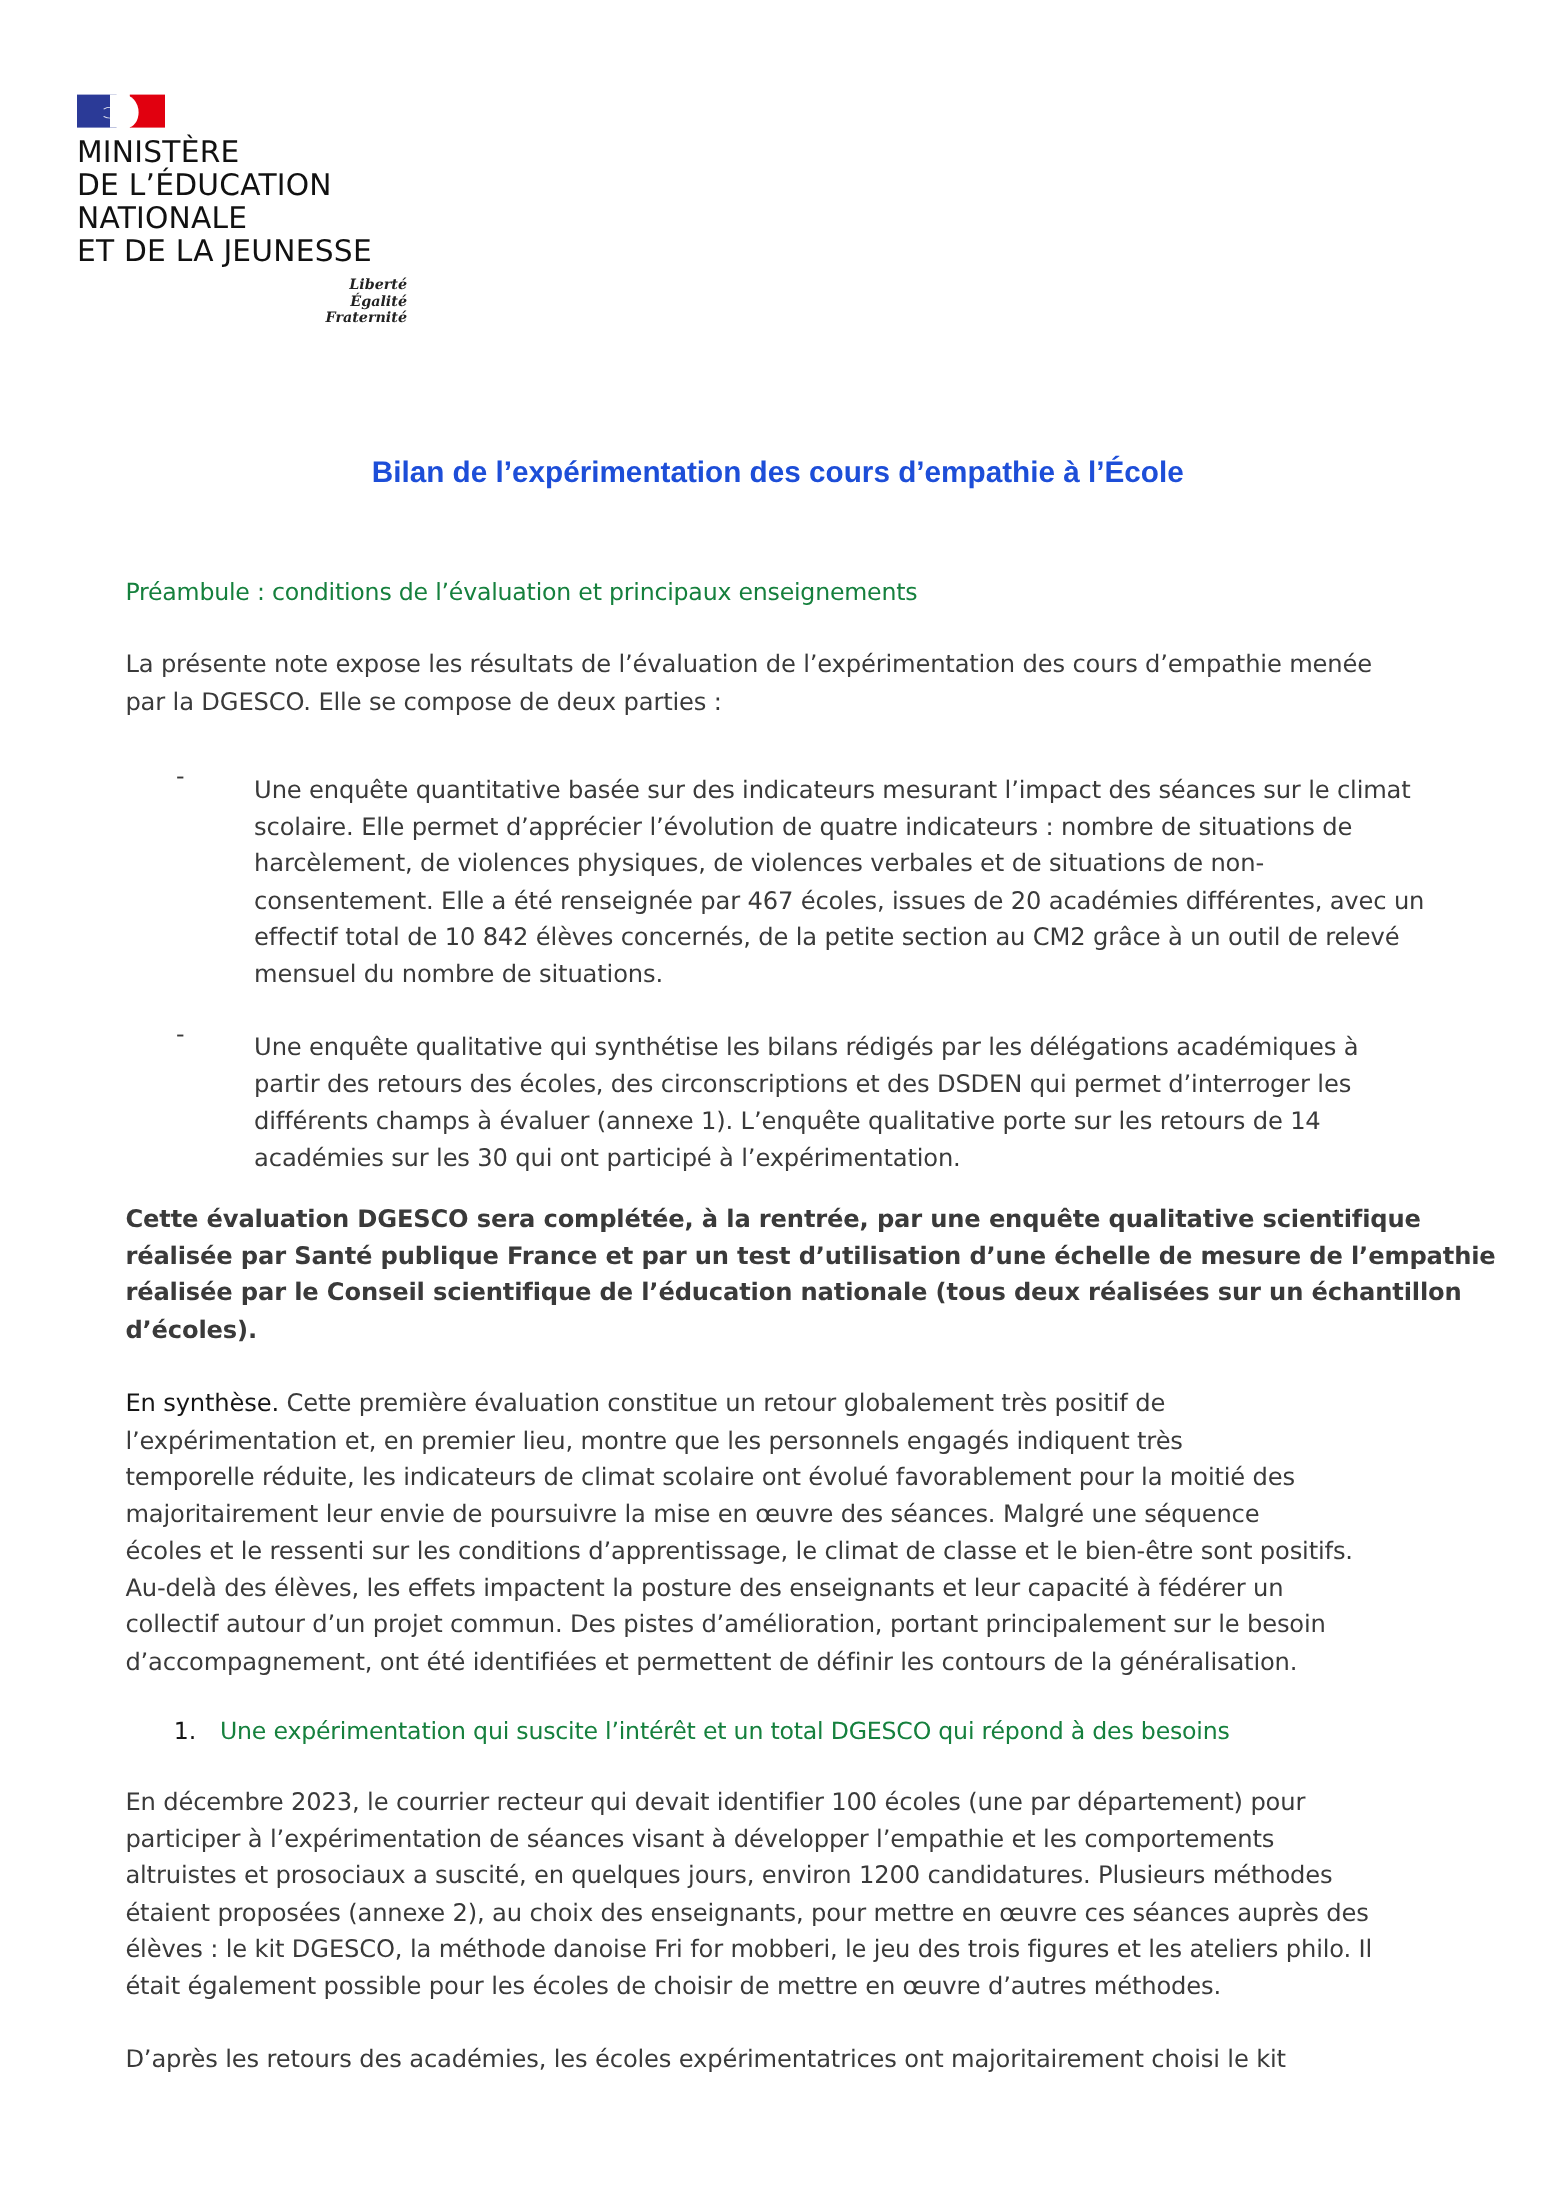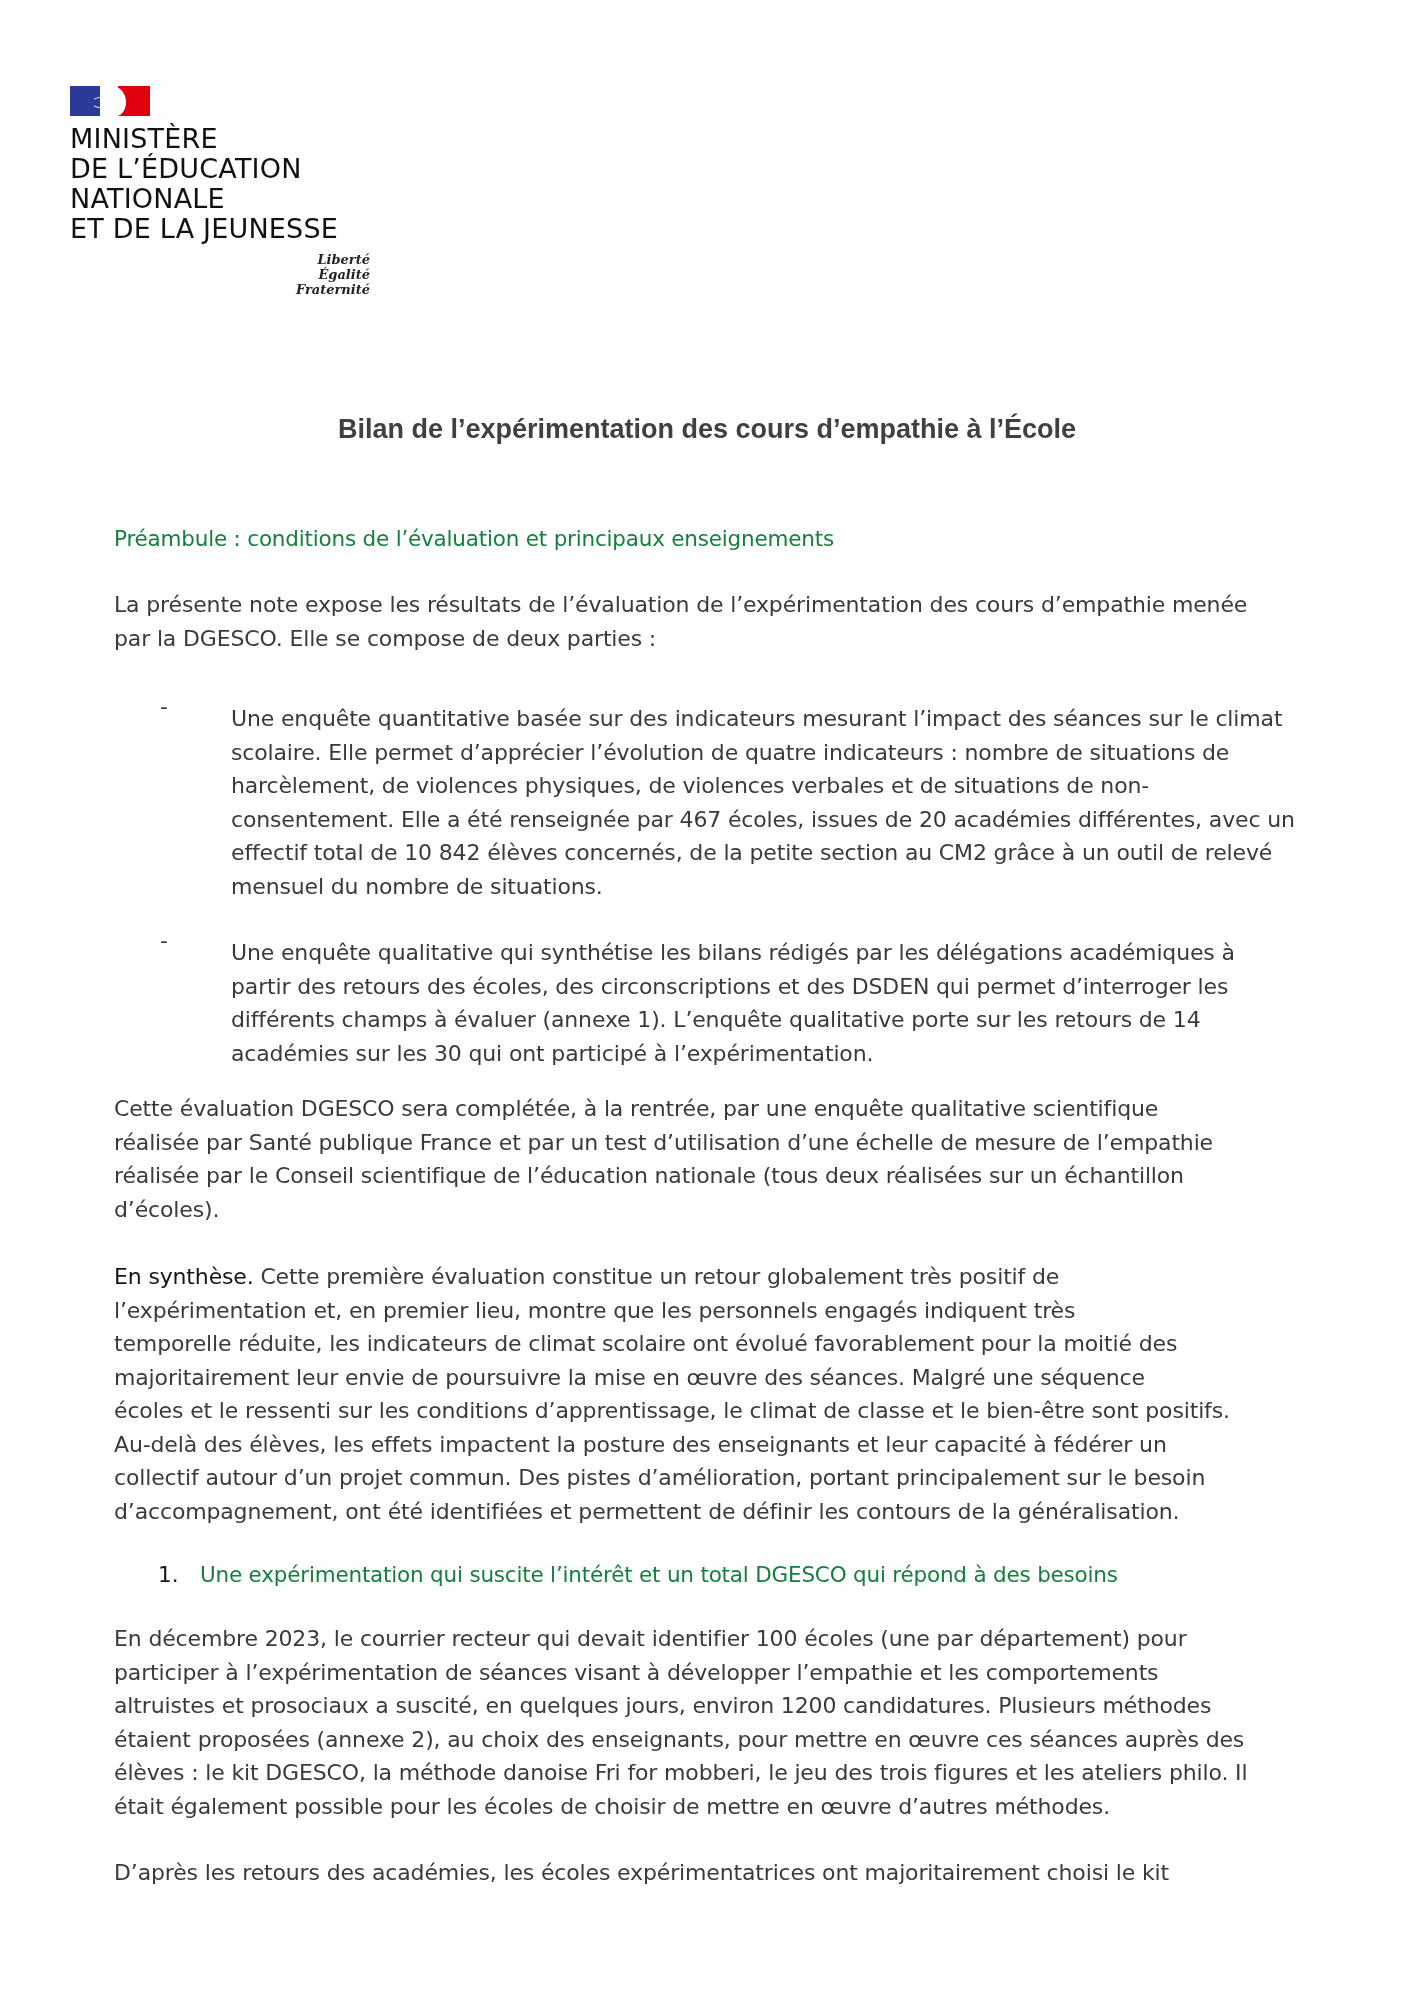--- a/index.html
+++ b/index.html
@@ -86,21 +86,21 @@
     .doc-title {
       position: absolute;
       left: 0;
       width: 1414px;
       top: 412px;
       text-align: center;
       font-family: "Liberation Sans", sans-serif;
       font-weight: bold;
       font-size: 27px;
       line-height: 34px;
-      color: #404040;
+      color: #1d4ed8;
       margin: 0;
     }
 
     
     .block {
       position: absolute;
       left: 114px;
       width: 1200px;
     }
     .line {
@@ -211,21 +211,21 @@
   <div class="bullet-item" style="top:924px;">
     <span class="bullet-dash">-</span>
     <div class="bullet-text">
       <div class="line">Une enquête qualitative qui synthétise les bilans rédigés par les délégations académiques à</div>
       <div class="line">partir des retours des écoles, des circonscriptions et des DSDEN qui permet d’interroger les</div>
       <div class="line">différents champs à évaluer (annexe 1). L’enquête qualitative porte sur les retours de 14</div>
       <div class="line">académies sur les 30 qui ont participé à l’expérimentation.</div>
     </div>
   </div>
 
-  <div class="block" style="top:1092px;">
+  <div class="block" style="top:1092px;font-weight:bold;">
     <div class="line">Cette évaluation DGESCO sera complétée, à la rentrée, par une enquête qualitative scientifique</div>
     <div class="line">réalisée par Santé publique France et par un test d’utilisation d’une échelle de mesure de l’empathie</div>
     <div class="line">réalisée par le Conseil scientifique de l’éducation nationale (tous deux réalisées sur un échantillon</div>
     <div class="line">d’écoles).</div>
   </div>
 
   <div class="block" style="top:1260px;">
     <div class="line"><span class="lead">En synthèse.</span><span> Cette première évaluation constitue un retour globalement très positif de</span></div>
     <div class="line">l’expérimentation et, en premier lieu, montre que les personnels engagés indiquent très</div>
     <div class="line">temporelle réduite, les indicateurs de climat scolaire ont évolué favorablement pour la moitié des</div>

